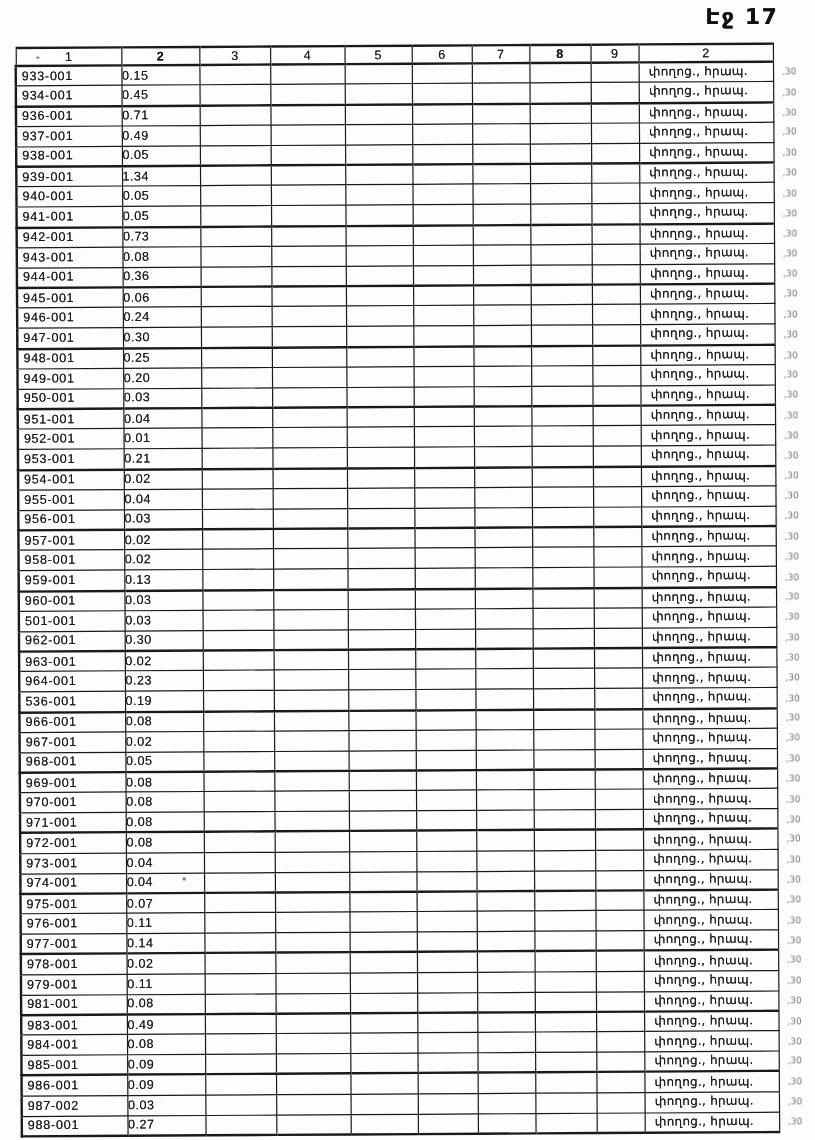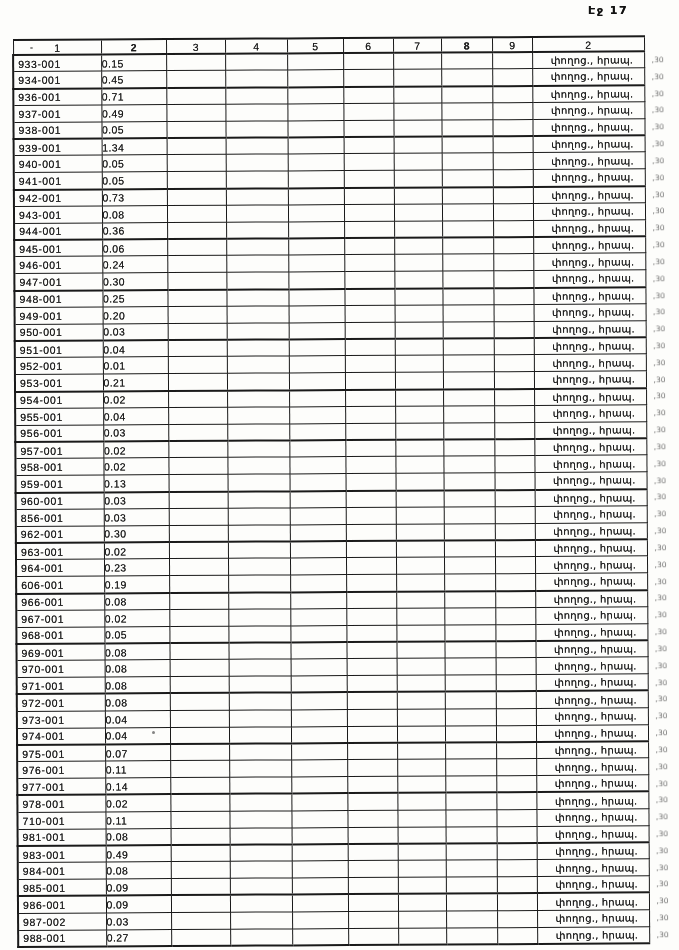--- a/index.html
+++ b/index.html
@@ -5,21 +5,21 @@
   html,body{margin:0;padding:0;}
   body{
     width:679px;height:950px;position:relative;overflow:hidden;
     background:#fdfdfb;
     font-family:"Liberation Sans","DejaVu Sans",sans-serif;
     color:#1b1b1b;
   }
   .page-label{
     position:absolute;top:4px;left:588px;
     font-family:"DejaVu Sans",sans-serif;
-    font-weight:bold;font-size:11px;letter-spacing:1.5px;color:#111;
+    font-weight:bold;font-size:18px;letter-spacing:1.5px;color:#111;
     text-shadow:0 0 .4px rgba(0,0,0,.8);
   }
   .scan-table{
     position:absolute;left:12px;top:39px;
     border-collapse:collapse;table-layout:fixed;width:664px;
     transform:rotate(-0.33deg);transform-origin:0 0;
   }
   col.w1{width:88px} col.w2{width:65px} col.w3{width:59px} col.w4{width:62px}
   col.w5{width:56px} col.w6{width:50px} col.w7{width:48px} col.w8{width:51px}
   col.w9{width:40px} col.w10{width:112px} col.w11{width:33px}
@@ -29,21 +29,21 @@
     text-shadow:0 0 .35px rgba(0,0,0,.75);
   }
   thead tr{height:15px;}
   th{font-weight:normal;font-size:10.5px;text-align:center;vertical-align:middle;
      border-bottom-width:2px;border-top-width:2px;}
   th:nth-child(2),th:nth-child(8){font-weight:bold;}
   tbody tr{height:16.83px;}
   td{font-size:10.5px;vertical-align:middle;}
   td.c1{padding-left:4px;letter-spacing:.6px;}
   td.c2{text-align:left;letter-spacing:.4px;}
-  td.c10{font-family:"DejaVu Sans",sans-serif;font-size:10px;padding-left:18px;letter-spacing:.2px;}
+  td.c10{font-family:"DejaVu Sans",sans-serif;font-size:10px;padding-left:8px;letter-spacing:.2px;}
   td.c11,th.c11{border:none;background:transparent;text-shadow:none;}
   td.c11{
     font-family:"DejaVu Sans",sans-serif;font-size:7.5px;color:#4c4c4c;
     opacity:.8;padding-left:7px;filter:blur(.2px);
   }
   
   tbody tr.r0 td{border-bottom-width:1.4px;}
   tbody tr.r1 td{border-bottom-width:2.2px;}
   tbody tr.r2 td{border-bottom-width:1.7px;}
   tbody tr td.c1{border-left-width:2px;}
@@ -432,21 +432,21 @@
         <td class="c4"></td>
         <td class="c5"></td>
         <td class="c6"></td>
         <td class="c7"></td>
         <td class="c8"></td>
         <td class="c9"></td>
         <td class="c10">փողոց., հրապ.</td>
         <td class="c11">,30</td>
       </tr>
       <tr class="r0">
-        <td class="c1">856-001</td>
+        <td class="c1">501-001</td>
         <td class="c2">0.03</td>
         <td class="c3"></td>
         <td class="c4"></td>
         <td class="c5"></td>
         <td class="c6"></td>
         <td class="c7"></td>
         <td class="c8"></td>
         <td class="c9"></td>
         <td class="c10">փողոց., հրապ.</td>
         <td class="c11">,30</td>
@@ -484,21 +484,21 @@
         <td class="c4"></td>
         <td class="c5"></td>
         <td class="c6"></td>
         <td class="c7"></td>
         <td class="c8"></td>
         <td class="c9"></td>
         <td class="c10">փողոց., հրապ.</td>
         <td class="c11">,30</td>
       </tr>
       <tr class="r1">
-        <td class="c1">606-001</td>
+        <td class="c1">536-001</td>
         <td class="c2">0.19</td>
         <td class="c3"></td>
         <td class="c4"></td>
         <td class="c5"></td>
         <td class="c6"></td>
         <td class="c7"></td>
         <td class="c8"></td>
         <td class="c9"></td>
         <td class="c10">փողոց., հրապ.</td>
         <td class="c11">,30</td>
@@ -666,21 +666,21 @@
         <td class="c4"></td>
         <td class="c5"></td>
         <td class="c6"></td>
         <td class="c7"></td>
         <td class="c8"></td>
         <td class="c9"></td>
         <td class="c10">փողոց., հրապ.</td>
         <td class="c11">,30</td>
       </tr>
       <tr class="r0">
-        <td class="c1">710-001</td>
+        <td class="c1">979-001</td>
         <td class="c2">0.11</td>
         <td class="c3"></td>
         <td class="c4"></td>
         <td class="c5"></td>
         <td class="c6"></td>
         <td class="c7"></td>
         <td class="c8"></td>
         <td class="c9"></td>
         <td class="c10">փողոց., հրապ.</td>
         <td class="c11">,30</td>

